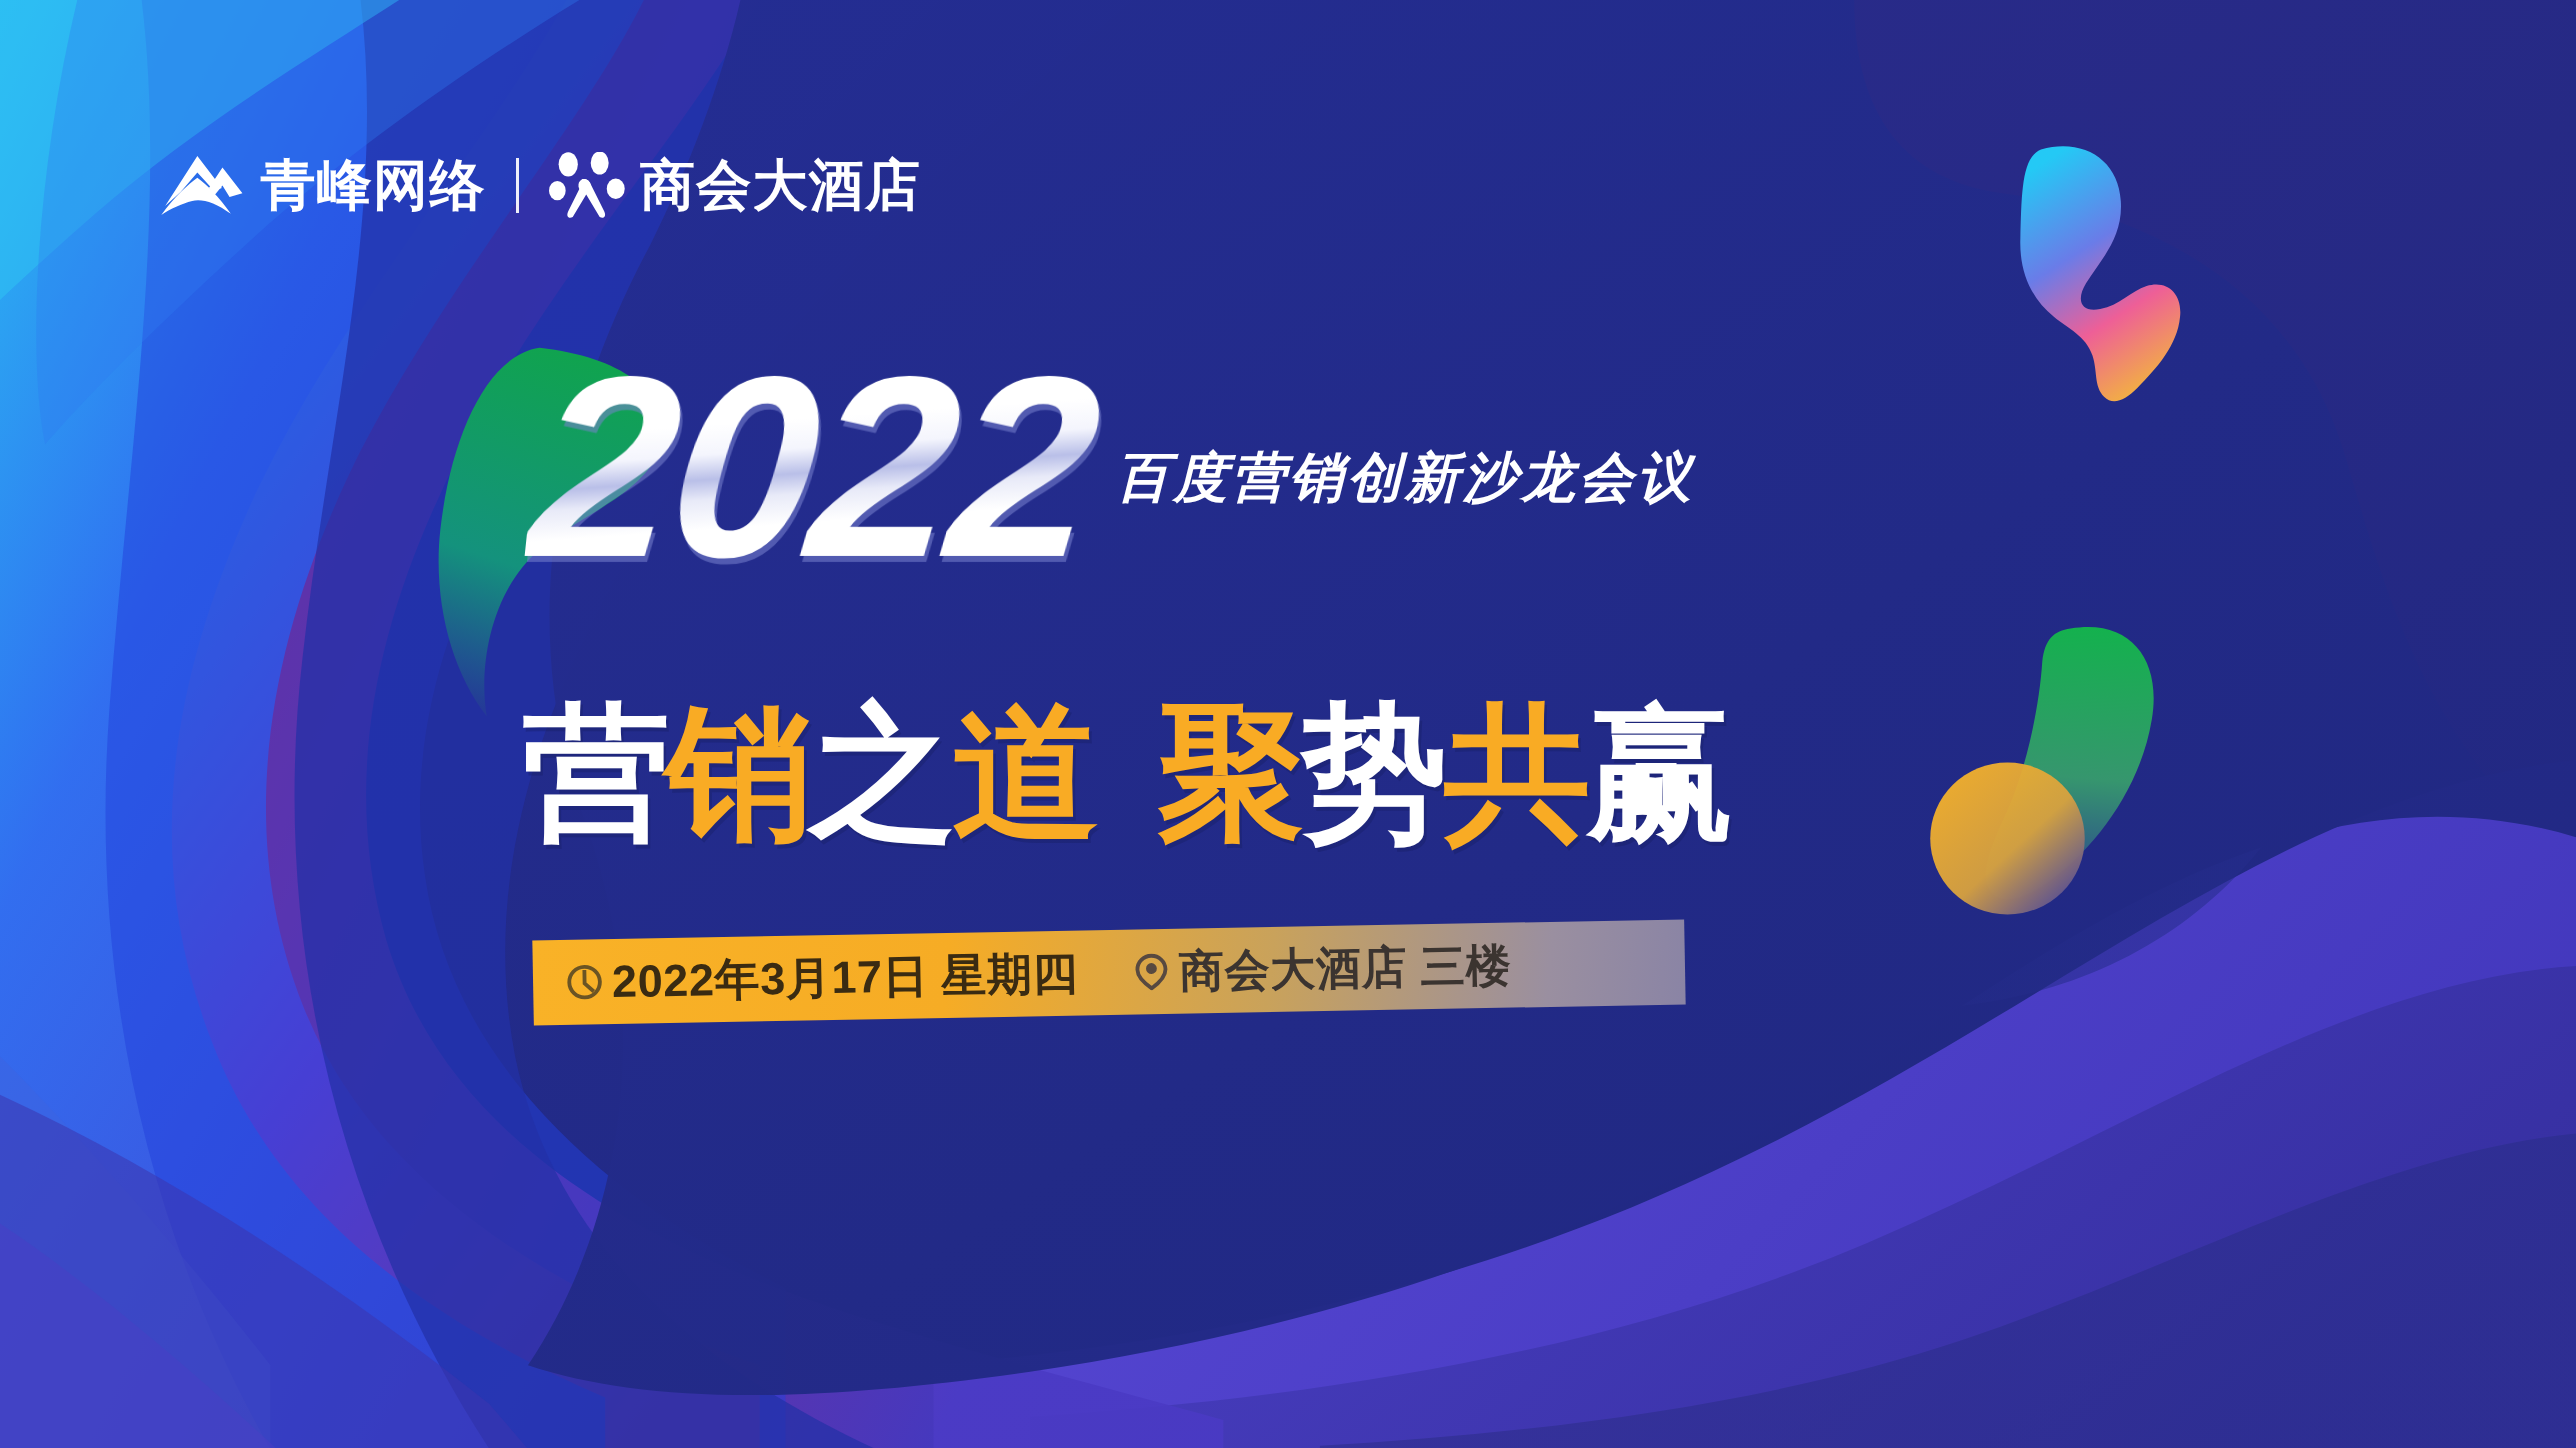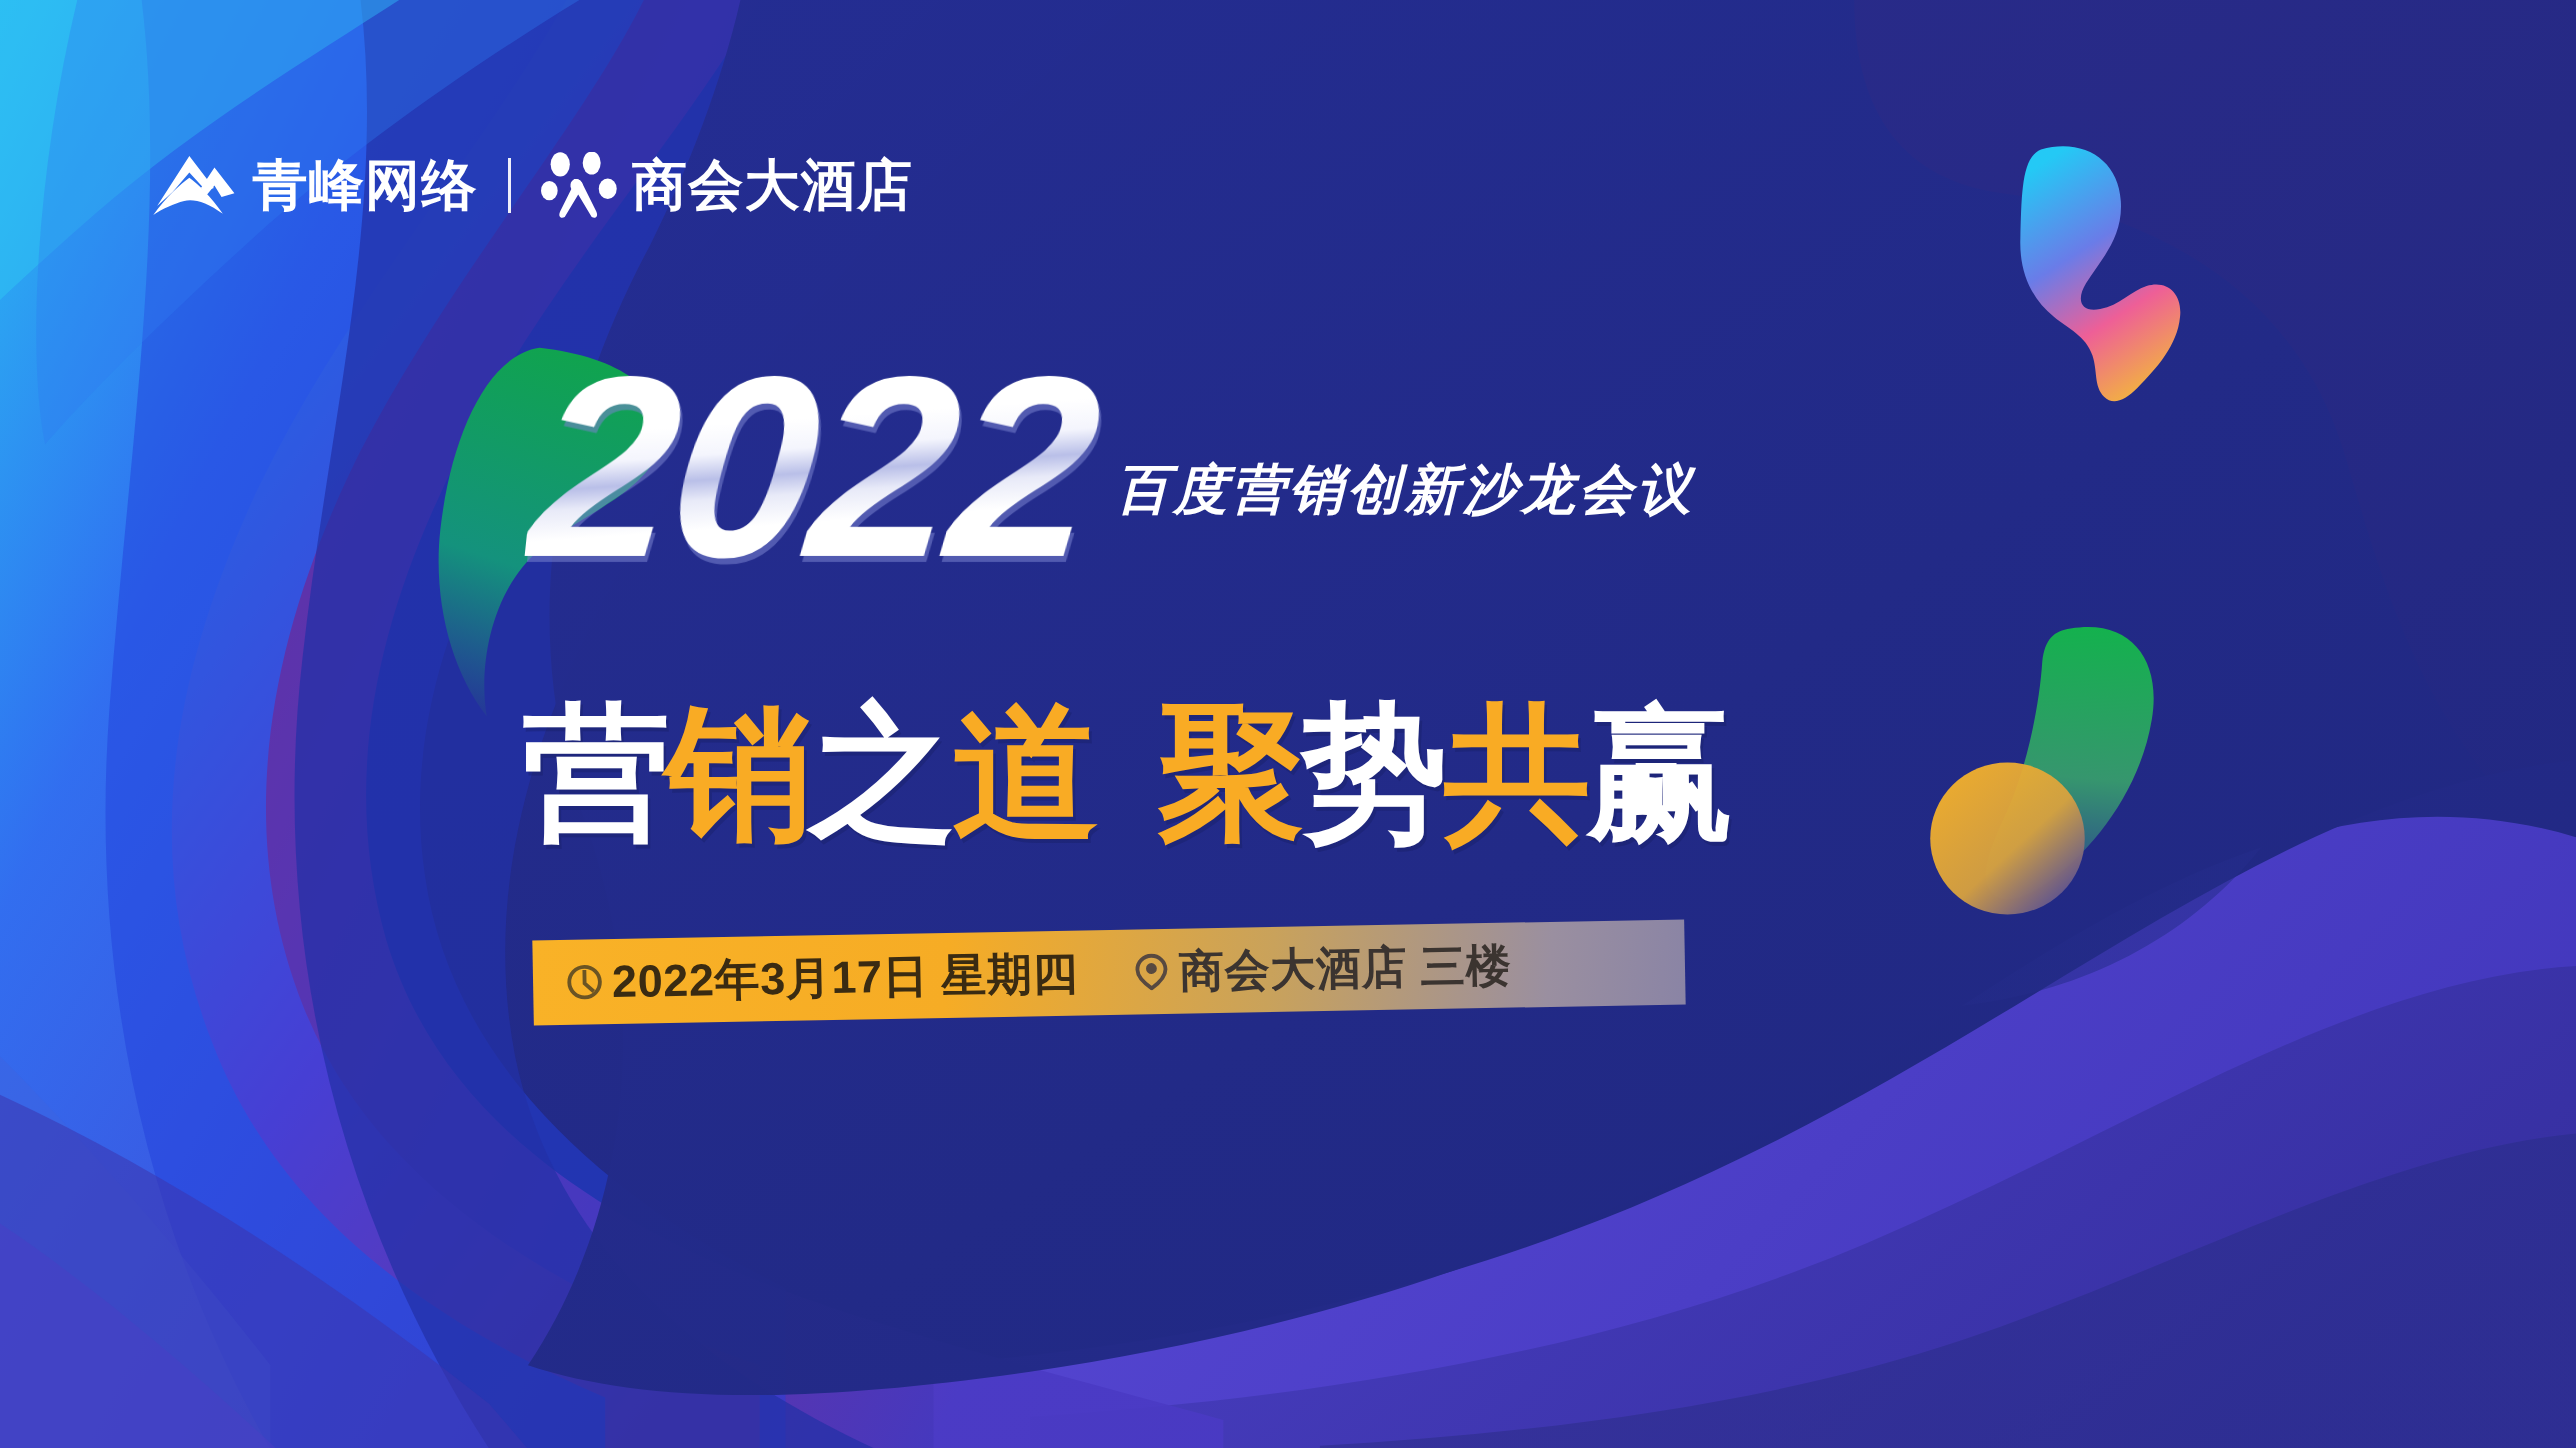--- a/index.html
+++ b/index.html
@@ -11,21 +11,21 @@
     height:1449px;
     overflow:hidden;
     background:#222a87;
     font-family:"Liberation Sans","DejaVu Sans",sans-serif;
   }
   #bg-svg{position:absolute;inset:0;width:100%;height:100%;display:block;}
 
   
   #logo-row{
     position:absolute;
-    left:152px;
+    left:160px;
     top:143px;
     display:flex;
     align-items:center;
     height:84px;
     z-index:20;
   }
   .logo-group{display:flex;align-items:center;}
   #qf-mark{width:85px;height:67px;flex:none;}
   #qf-text{
     color:#ffffff;
@@ -78,21 +78,21 @@
     transform:skewX(-6deg);
     padding-right:11.6px;
   }
   #subtitle{
     font-size:54px;
     font-weight:700;
     font-style:italic;
     color:#ffffff;
     letter-spacing:3.9px;
     white-space:nowrap;
-    margin-bottom:46px;
+    margin-bottom:58px;
     margin-left:11.6px;
   }
 
   
   #headline{
     position:absolute;
     left:523px;
     top:700px;
     z-index:19;
     display:flex;

